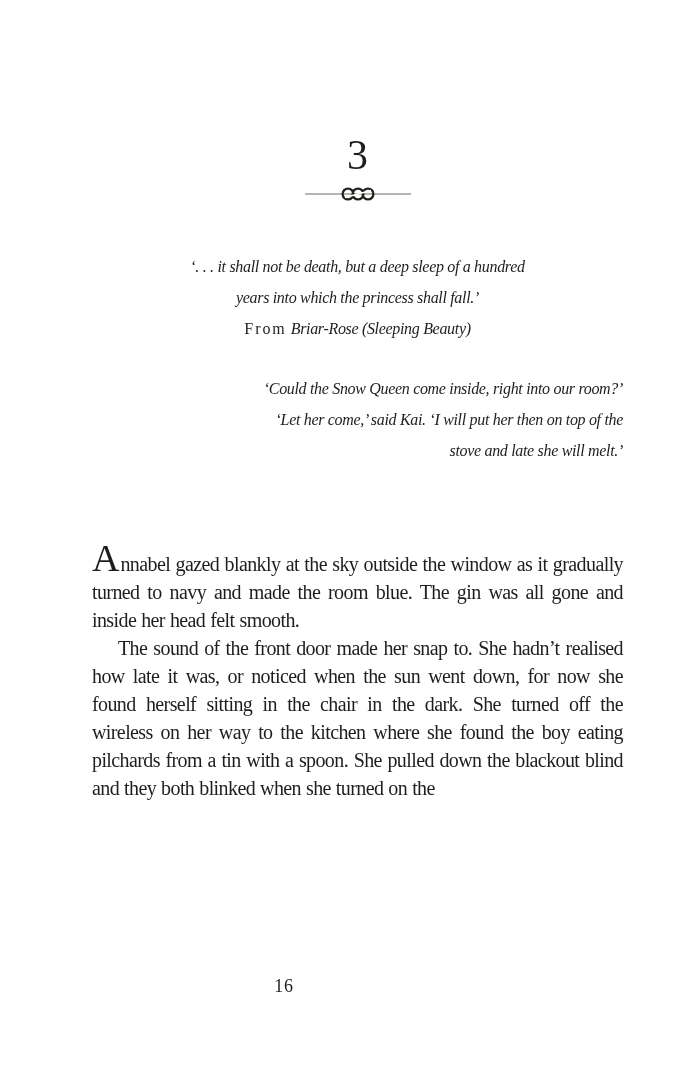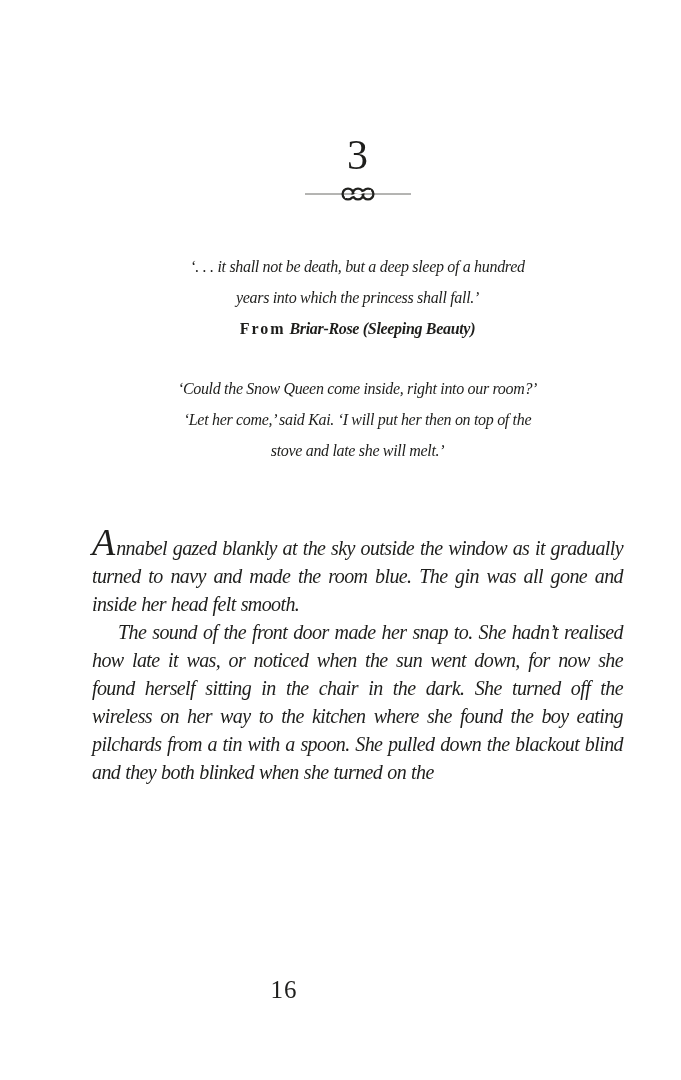--- a/index.html
+++ b/index.html
@@ -34,66 +34,64 @@
     display: block;
     text-align: center;
   }
   .epigraph {
     text-align: center;
     font-size: 16px;
     line-height: 31px;
     letter-spacing: -0.02em;
   }
   .epigraph-1 { margin-top: 50px; }
-  .epigraph-2 { margin-top: 29px; }
+  .epigraph-2 { margin-top: 29px; text-align: right; }
   .ep-line {
     font-style: italic;
     white-space: nowrap;
   }
   .ep-attribution {
     white-space: nowrap;
-    font-weight: bold;
   }
   .attr-prefix {
     font-style: normal;
     letter-spacing: 0.12em;
     margin-right: 0.25em;
   }
   .attr-source {
     font-style: italic;
   }
   .body-text {
-    margin-top: 62px;
+    margin-top: 78px;
     font-size: 20px;
     line-height: 28px;
     letter-spacing: -0.03em;
     word-spacing: 0.03em;
     text-align: justify;
-    font-style: italic;
   }
   .para {
     margin: 0;
     padding: 0;
   }
   .para.indent {
     text-indent: 26px;
   }
   .dropcap {
     font-size: 38px;
     line-height: 28px;
     letter-spacing: 0;
     margin-right: 1px;
   }
   .folio {
     position: absolute;
     top: 976px;
     left: 0;
     width: 568px;
     text-align: center;
-    font-size: 25px;
+    font-size: 18px;
     letter-spacing: 0.04em;
   }
 </style>
 </head>
 <body>
 
 <div class="page">
   <div class="content">
 
     <div class="chapter-number">3</div>

